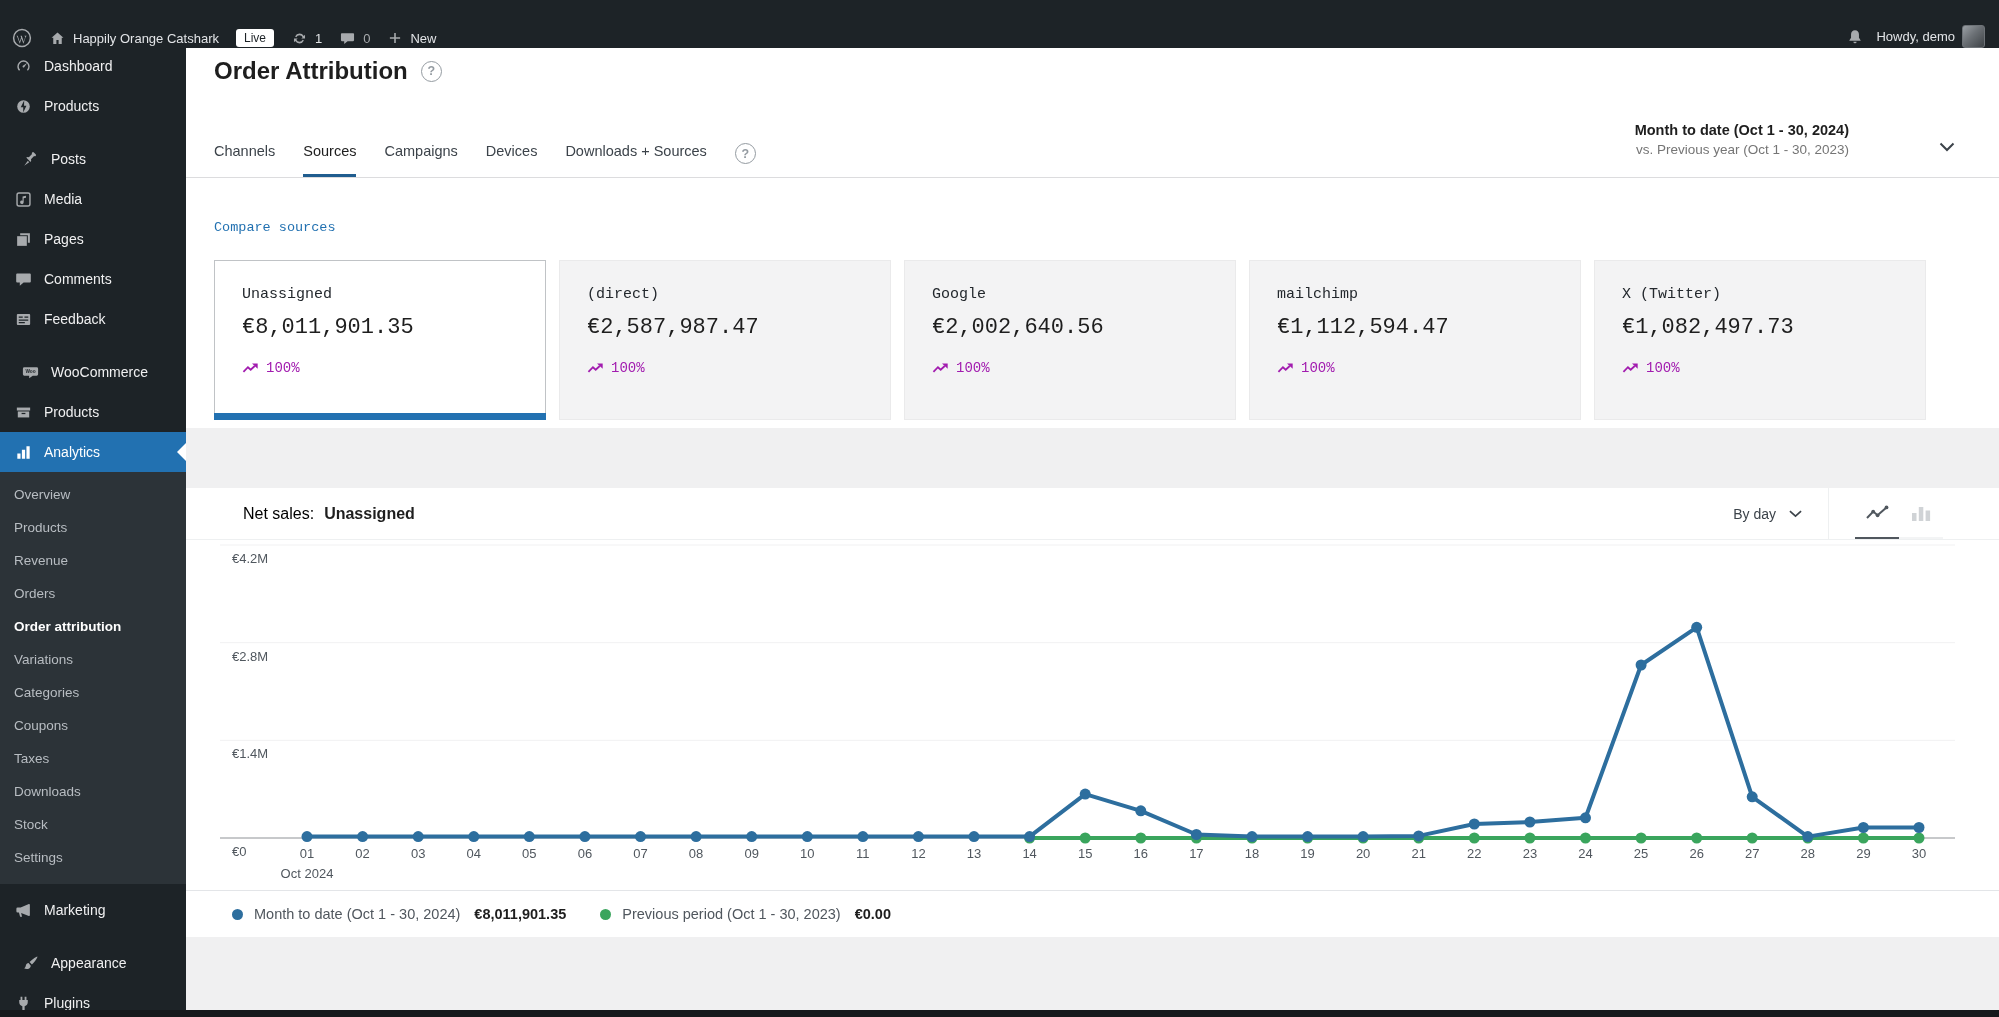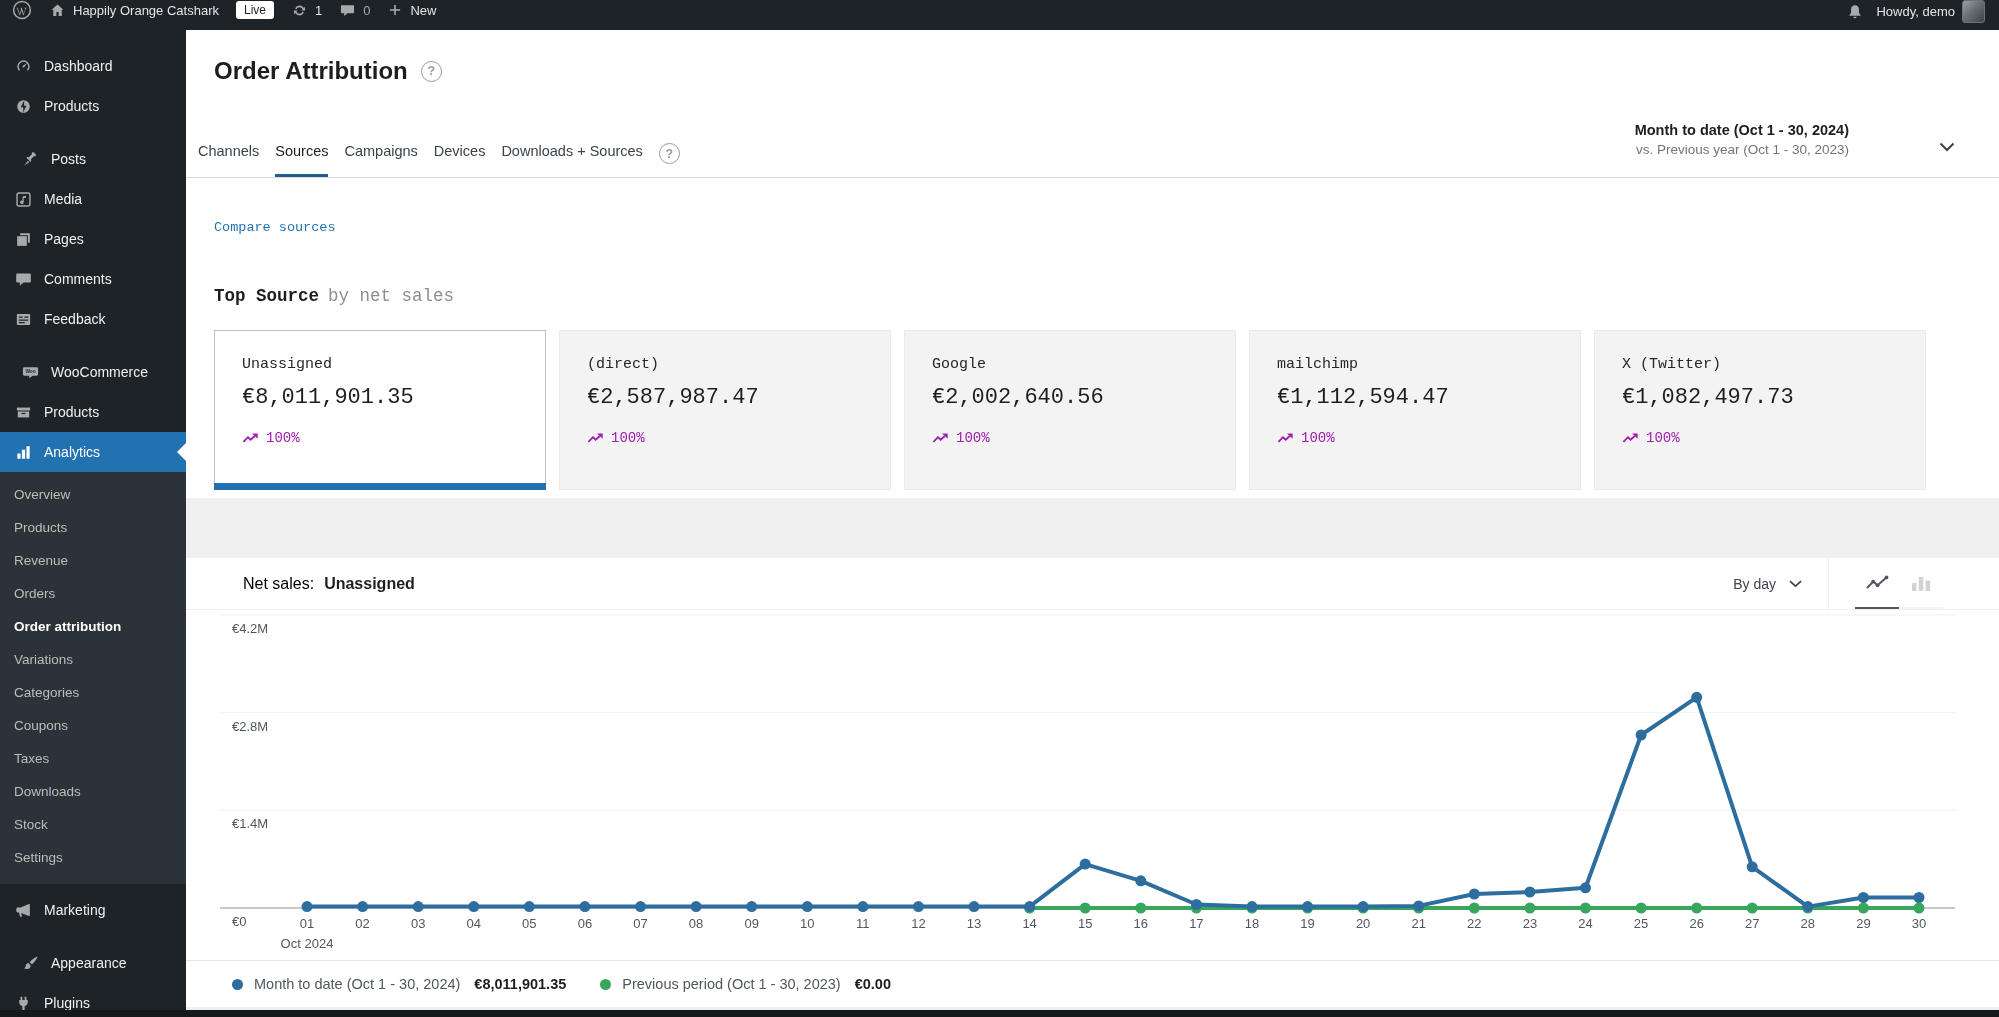--- a/index.html
+++ b/index.html
@@ -1,20 +1,20 @@
 <!DOCTYPE html>
 <html><head>
 <meta charset="utf-8">
 <style>
   html,body{margin:0;padding:0;background:#f0f0f1;}
   body{font-family:"Liberation Sans","DejaVu Sans",sans-serif;-webkit-font-smoothing:antialiased;}
   #screen{position:relative;width:1999px;height:1017px;overflow:hidden;background:#f0f0f1;}
 
   
-  #admin-bar{position:absolute;top:0;left:0;right:0;height:30px;background:#1d2327;display:flex;align-items:flex-start;color:#d6d9dc;font-size:13px;z-index:60;}
+  #admin-bar{position:absolute;top:0;left:0;right:0;height:48px;background:#1d2327;display:flex;align-items:flex-end;color:#d6d9dc;font-size:13px;z-index:60;}
   .ab-left{display:flex;align-items:center;gap:17px;padding-left:12px;}
   .ab-item{display:flex;align-items:center;gap:7px;color:#e2e4e7;cursor:pointer;}
   .ab-icon{color:#a7aaad;display:flex;align-items:center;}
   .live-badge{background:#fff;color:#1d2327;font-weight:normal;font-size:12px;padding:2px 8px;border-radius:3px;line-height:14px;}
   .ab-right{margin-left:auto;display:flex;align-items:center;gap:12px;padding-right:14px;}
   .avatar{width:21px;height:21px;border-radius:3px;border:1px solid #6e7378;background:linear-gradient(135deg,#9aa0a5 0%,#6b7075 45%,#3e4347 100%);}
 
   
   #sidebar{position:absolute;top:30px;left:0;bottom:0;width:186px;background:#1d2327;color:#f0f0f1;font-size:14px;z-index:50;}
   #menu-top{padding-top:16px;}
@@ -29,21 +29,21 @@
   .submenu-item.current{color:#fff;font-weight:bold;}
   #menu-bottom{margin-top:6px;}
 
   
   #content{position:absolute;left:186px;top:30px;right:0;bottom:0;}
 
   .page-header{background:#fff;height:148px;position:relative;border-bottom:1px solid #dcdcde;box-sizing:border-box;}
   .title-row{display:flex;align-items:center;gap:13px;padding:27px 0 0 28px;}
   .page-title{margin:0;font-size:24px;font-weight:600;color:#1e1e1e;}
   .help-circle{width:19px;height:19px;border:1.6px solid #949ba1;border-radius:50%;color:#949ba1;font-size:12.5px;font-weight:bold;display:flex;align-items:center;justify-content:center;flex:0 0 auto;}
-  .tabs-row{position:absolute;left:12px;bottom:0;display:flex;align-items:flex-end;gap:16px;}
+  .tabs-row{position:absolute;left:28px;bottom:0;display:flex;align-items:flex-end;gap:28px;}
   .tab{padding-bottom:15px;color:#3c434a;font-size:14.5px;cursor:pointer;border-bottom:3.5px solid transparent;}
   .tab.active{border-bottom-color:#205d8f;color:#1e1e1e;}
   .tabs-help{margin-bottom:13px;}
   .date-range{position:absolute;right:150px;top:92px;text-align:right;cursor:pointer;}
   .dr-primary{font-size:14.5px;font-weight:bold;color:#1e1e1e;}
   .dr-secondary{font-size:13.5px;color:#757575;margin-top:4px;}
   .dr-chevron{position:absolute;right:44px;top:108px;color:#3c434a;cursor:pointer;}
 
   .section-top-source{background:#fff;padding:40px 73px 8px 28px;font-family:Liberation Mono, monospace;}
   .compare-link{color:#2271b1;font-size:13.5px;cursor:pointer;display:inline-block;}
@@ -290,24 +290,20 @@
       </div>
       <span class="dr-chevron">
         <svg viewBox="0 0 16 10" width="16" height="10">
             <path d="M1.5 1.5 8 8l6.5-6.5" fill="none" stroke="currentColor" stroke-width="2"></path>
           </svg>
       </span>
     </div>
 
     <div class="section-top-source">
       <a class="compare-link">Compare sources</a>
-      <div class="ts-title-row">
-        <span class="ts-title">Top Source</span>
-        <span class="ts-subtitle">by net sales</span>
-      </div>
       <div class="cards-row" id="cards-row">
           <div class="source-card selected">
             <div class="sc-label">Unassigned</div>
             <div class="sc-value">€8,011,901.35</div>
             <div class="sc-trend">
               <span style="display: flex;">
                 <svg viewBox="0 0 18 12" width="17" height="12">
                   <path d="M1.5 10.2 6.3 5.2l2.9 2.6 4.3-3.9" fill="none" stroke="currentColor" stroke-width="1.9"></path>
                   <path fill="currentColor" d="M10.6 1.3h6v5.5z"></path>
                 </svg>

